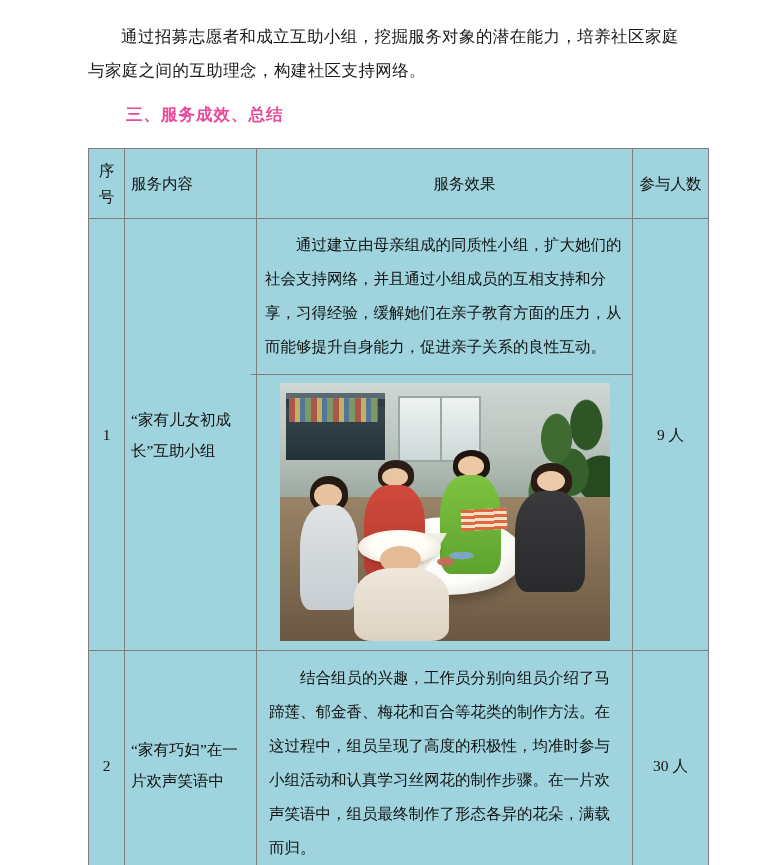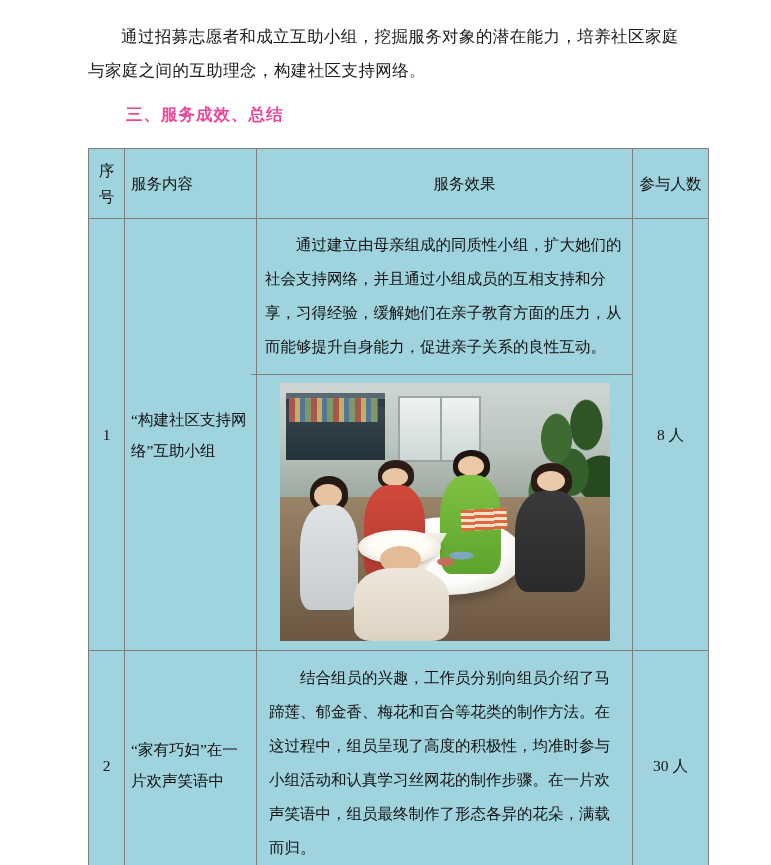--- a/index.html
+++ b/index.html
@@ -219,21 +219,21 @@
     <tbody>
       <tr class="hdr">
         <td class="col-no">序号</td>
         <td class="col-name">服务内容</td>
         <td class="col-eff">服务效果</td>
         <td class="col-cnt">参与人数</td>
       </tr>
 
       <tr class="row-1">
         <td class="col-no">1</td>
-        <td class="col-name">“构建社区支持网络”互助小组</td>
+        <td class="col-name">“家有儿女初成长”互助小组</td>
         <td class="col-eff" style="padding:0;">
           <div class="eff-inner">
             <div class="eff-text">通过建立由母亲组成的同质性小组，扩大她们的社会支持网络，并且通过小组成员的互相支持和分享，习得经验，缓解她们在亲子教育方面的压力，从而能够提升自身能力，促进亲子关系的良性互动。</div>
             <div class="eff-divider"></div>
             <div class="photo-wrap">
               <div class="photo" title="">
                 <div class="ph-wall"></div>
                 <div class="ph-shelf"></div>
                 <div class="ph-books"></div>
                 <div class="ph-window"></div>
@@ -264,21 +264,21 @@
                 <div class="ph-book-stack"></div>
                 <div class="p-person pE">
                   <span class="hat"></span>
                   <span class="p-head"></span>
                   <span class="p-body"></span>
                 </div>
               </div>
             </div>
           </div>
         </td>
-        <td class="col-cnt">8 人</td>
+        <td class="col-cnt">9 人</td>
       </tr>
 
       <tr class="row-2">
         <td class="col-no">2</td>
         <td class="col-name">“家有巧妇”在一片欢声笑语中</td>
         <td class="col-eff" style="padding:4px;">
           <div class="eff-text">结合组员的兴趣，工作员分别向组员介绍了马蹄莲、郁金香、梅花和百合等花类的制作方法。在这过程中，组员呈现了高度的积极性，均准时参与小组活动和认真学习丝网花的制作步骤。在一片欢声笑语中，组员最终制作了形态各异的花朵，满载而归。</div>
         </td>
         <td class="col-cnt cnt-2">30 人</td>
       </tr>

